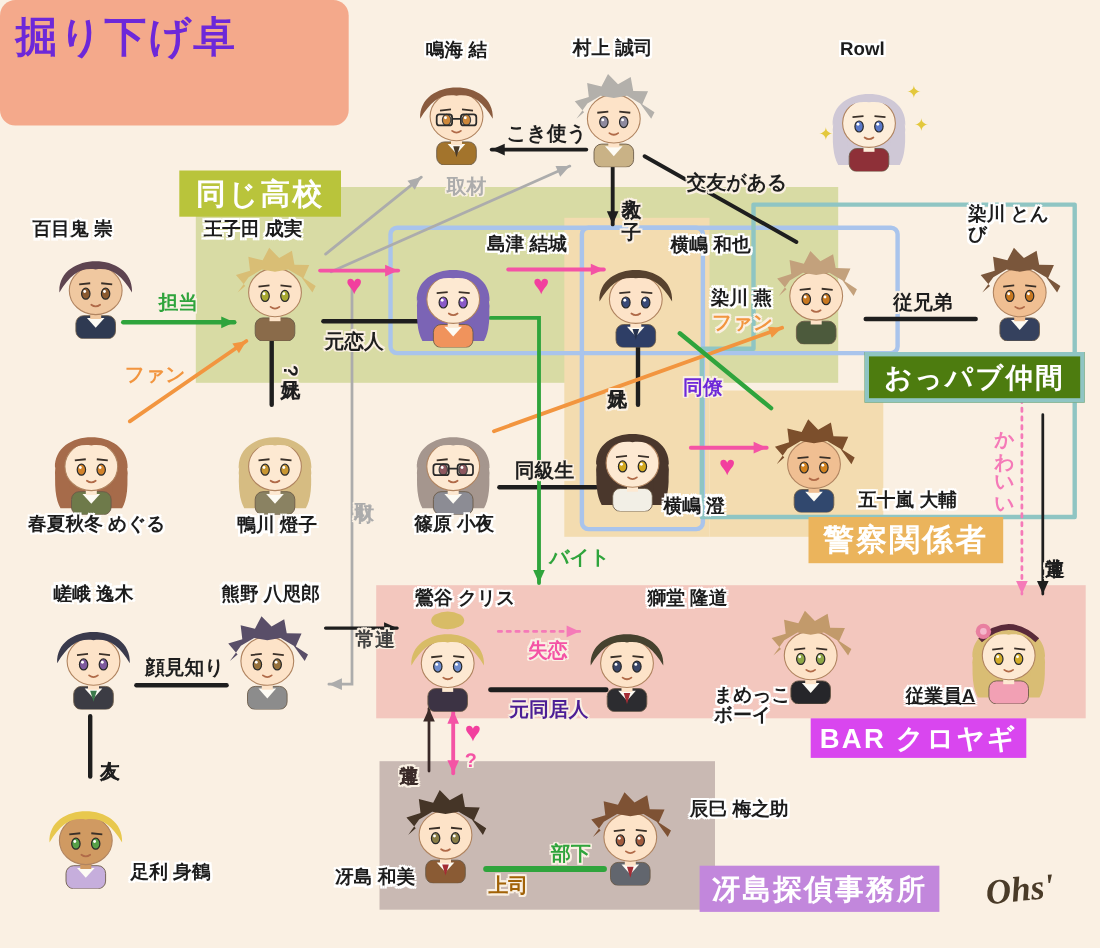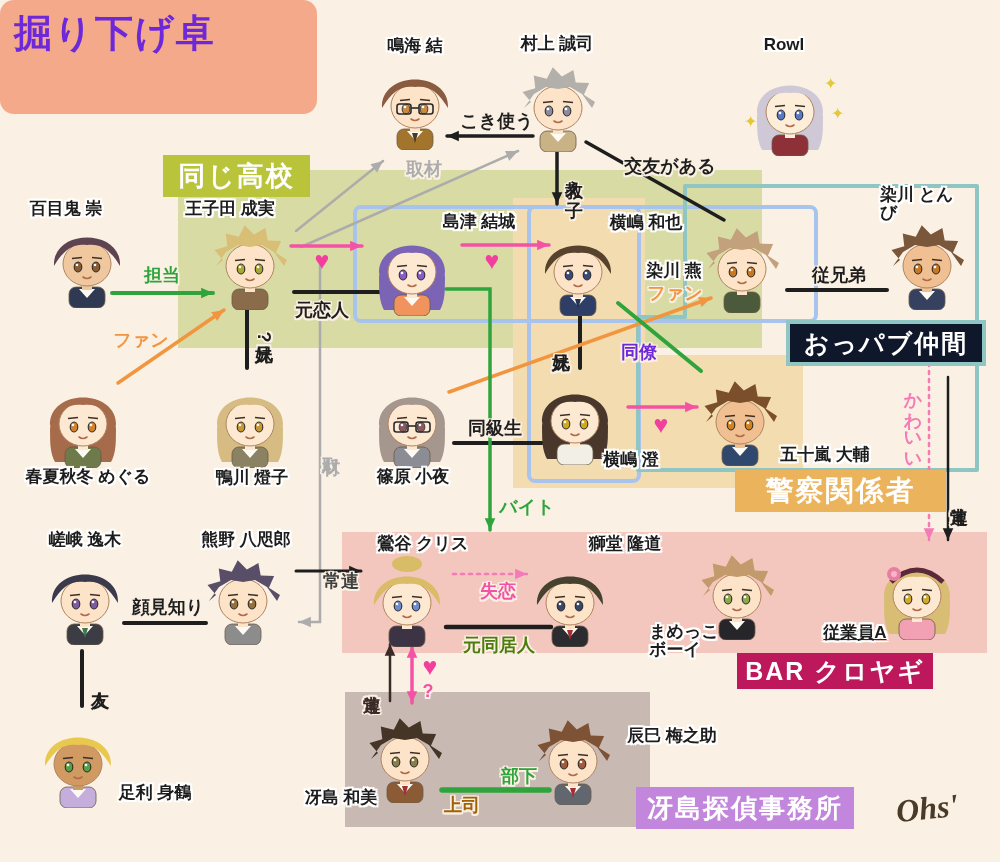--- a/index.html
+++ b/index.html
@@ -115,21 +115,21 @@
     <div class="rlabel" style="left: 639px; top: 352px; color: #6d28d9;">同僚</div>
     <div class="rlabel" style="left: 495px; top: 428px; color: rgb(30, 30, 30);">同級生</div>
     <div class="heart" style="left: 661px; top: 424px;">♥</div>
     <div class="rlabel" style="left: 527px; top: 507px; color: rgb(47, 164, 60);">バイト</div>
     <div class="rlabel vert" style="left: 913px; top: 420px; color: rgb(245, 122, 184);">かわいい</div>
     <div class="rlabel vert" style="left: 959px; top: 493px; color: rgb(30, 30, 30);">常連</div>
     <div class="rlabel" style="left: 168px; top: 607px; color: rgb(30, 30, 30);">顔見知り</div>
     <div class="rlabel" style="left: 341px; top: 581px; color: #404040;">常連</div>
     <div class="rlabel vert" style="left: 100px; top: 678px; color: rgb(30, 30, 30);">友人</div>
     <div class="rlabel" style="left: 498px; top: 591px; color: rgb(244, 83, 165);">失恋</div>
-    <div class="rlabel" style="left: 499px; top: 645px; color: #4d7c0f;">元同居人</div>
+    <div class="rlabel" style="left: 499px; top: 645px; color: #4c1d95;">元同居人</div>
     <div class="rlabel vert" style="left: 372px; top: 681px; color: rgb(58, 42, 40);">常連</div>
     <div class="rlabel" style="left: 428px; top: 691px; color: rgb(244, 83, 165);">?</div>
     <div class="heart" style="left: 430px; top: 666px;">♥</div>
     <div class="rlabel" style="left: 462px; top: 805px; color: #a16207;">上司</div>
     <div class="rlabel" style="left: 519px; top: 776px; color: rgb(47, 164, 60);">部下</div>
     <div class="char" style="left: 367px; top: 54px;">
       <svg width="96" height="96" viewBox="0 0 96 96">
 
     <rect x="30" y="75" width="36" height="21" rx="7" fill="#a3742c" stroke="#6a5a48" stroke-width="0.8"></rect>
     <polygon points="40,77 56,77 48,86" fill="#fdfbf4"></polygon>
@@ -592,20 +592,20 @@
     <ellipse cx="39" cy="55" rx="3.8" ry="5" fill="#a05a3c" stroke="#2a2a2a" stroke-width="1.1"></ellipse>
     <ellipse cx="57" cy="55" rx="3.8" ry="5" fill="#a05a3c" stroke="#2a2a2a" stroke-width="1.1"></ellipse>
     <circle cx="38" cy="53" r="1.3" fill="#fff"></circle>
         <circle cx="56" cy="53" r="1.3" fill="#fff"></circle>
 
     <path d="M44,65 Q48,68 52,65" fill="none" stroke="#b06a48" stroke-width="1.6" stroke-linecap="round"></path>
   </svg>
     </div>
     <div class="cname" style="left: 672px; top: 720px; margin-top: 16px;">辰巳 梅之助</div>
     <div class="glabel" style="left: 163px; top: 155px; width: 147px; height: 42px; background: rgb(185, 196, 59); font-size: 27px;">同じ高校</div>
-    <div class="glabel" style="left: 735px; top: 470px; width: 211px; height: 42px; background: rgb(235, 180, 92); font-size: 28px;">警察関係者</div>
-    <div class="glabel" style="left: 737px; top: 653px; width: 196px; height: 36px; background: #be185d; font-size: 25px;">BAR クロヤギ</div>
+    <div class="glabel" style="left: 735px; top: 470px; width: 177px; height: 42px; background: rgb(235, 180, 92); font-size: 28px;">警察関係者</div>
+    <div class="glabel" style="left: 737px; top: 653px; width: 196px; height: 36px; background: #d946ef; font-size: 25px;">BAR クロヤギ</div>
     <div class="glabel" style="left: 636px; top: 787px; width: 218px; height: 42px; background: rgb(194, 135, 220); font-size: 26px;">冴島探偵事務所</div>
-    <div class="glabel" style="left: 786px; top: 320px; width: 192px; height: 38px; background: #0f172a; font-size: 25px; border: 4px solid rgb(143, 197, 195);">おっパブ仲間</div>
+    <div class="glabel" style="left: 786px; top: 320px; width: 192px; height: 38px; background: #4d7c0f; font-size: 25px; border: 4px solid rgb(143, 197, 195);">おっパブ仲間</div>
     <div class="sparkle" style="left: 824px; top: 74px;">✦</div>
     <div class="sparkle" style="left: 831px; top: 104px;">✦</div>
     <div class="sparkle" style="left: 744px; top: 112px;">✦</div>
   </div>
 
 </body></html>

